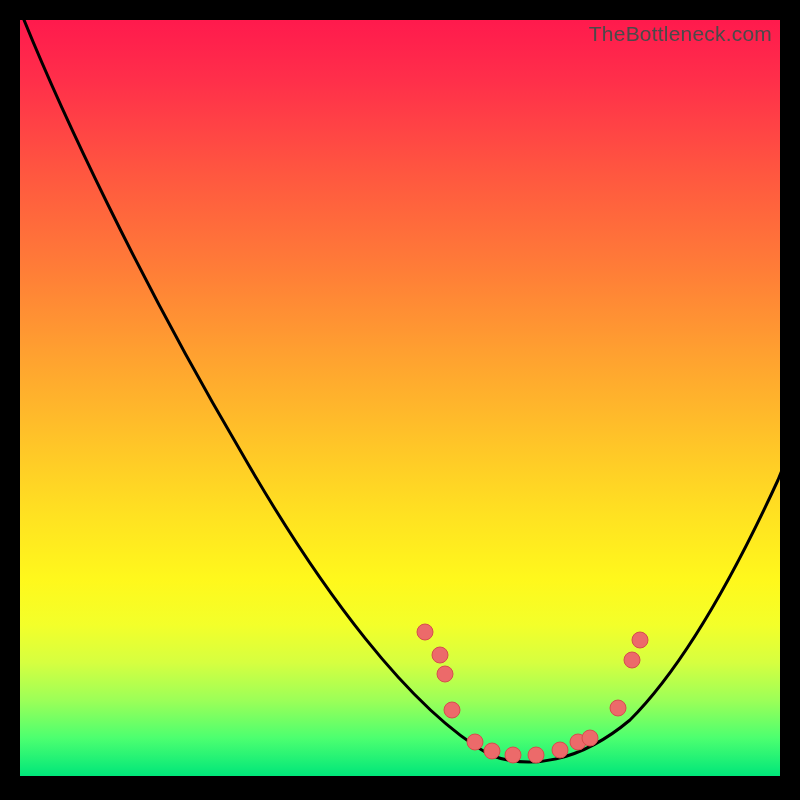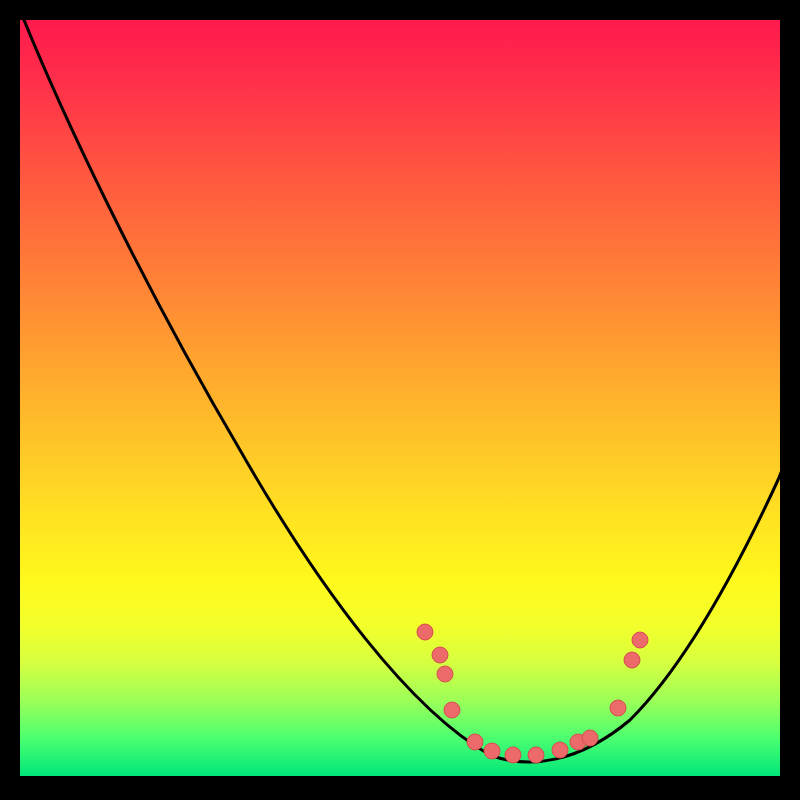--- a/index.html
+++ b/index.html
@@ -91,13 +91,14 @@
         <circle cx="558" cy="722" r="8" fill="#ec6a6a" stroke="#d64d4d" stroke-width="1"></circle>
         <circle cx="570" cy="718" r="8" fill="#ec6a6a" stroke="#d64d4d" stroke-width="1"></circle>
         <circle cx="598" cy="688" r="8" fill="#ec6a6a" stroke="#d64d4d" stroke-width="1"></circle>
         <circle cx="612" cy="640" r="8" fill="#ec6a6a" stroke="#d64d4d" stroke-width="1"></circle>
         <circle cx="620" cy="620" r="8" fill="#ec6a6a" stroke="#d64d4d" stroke-width="1"></circle>
       </g>
   </svg>
 
   <div class="bottom-strip"></div>
 
+  <div class="watermark">TheBottleneck.com</div>
 </div>
 
 </body></html>

